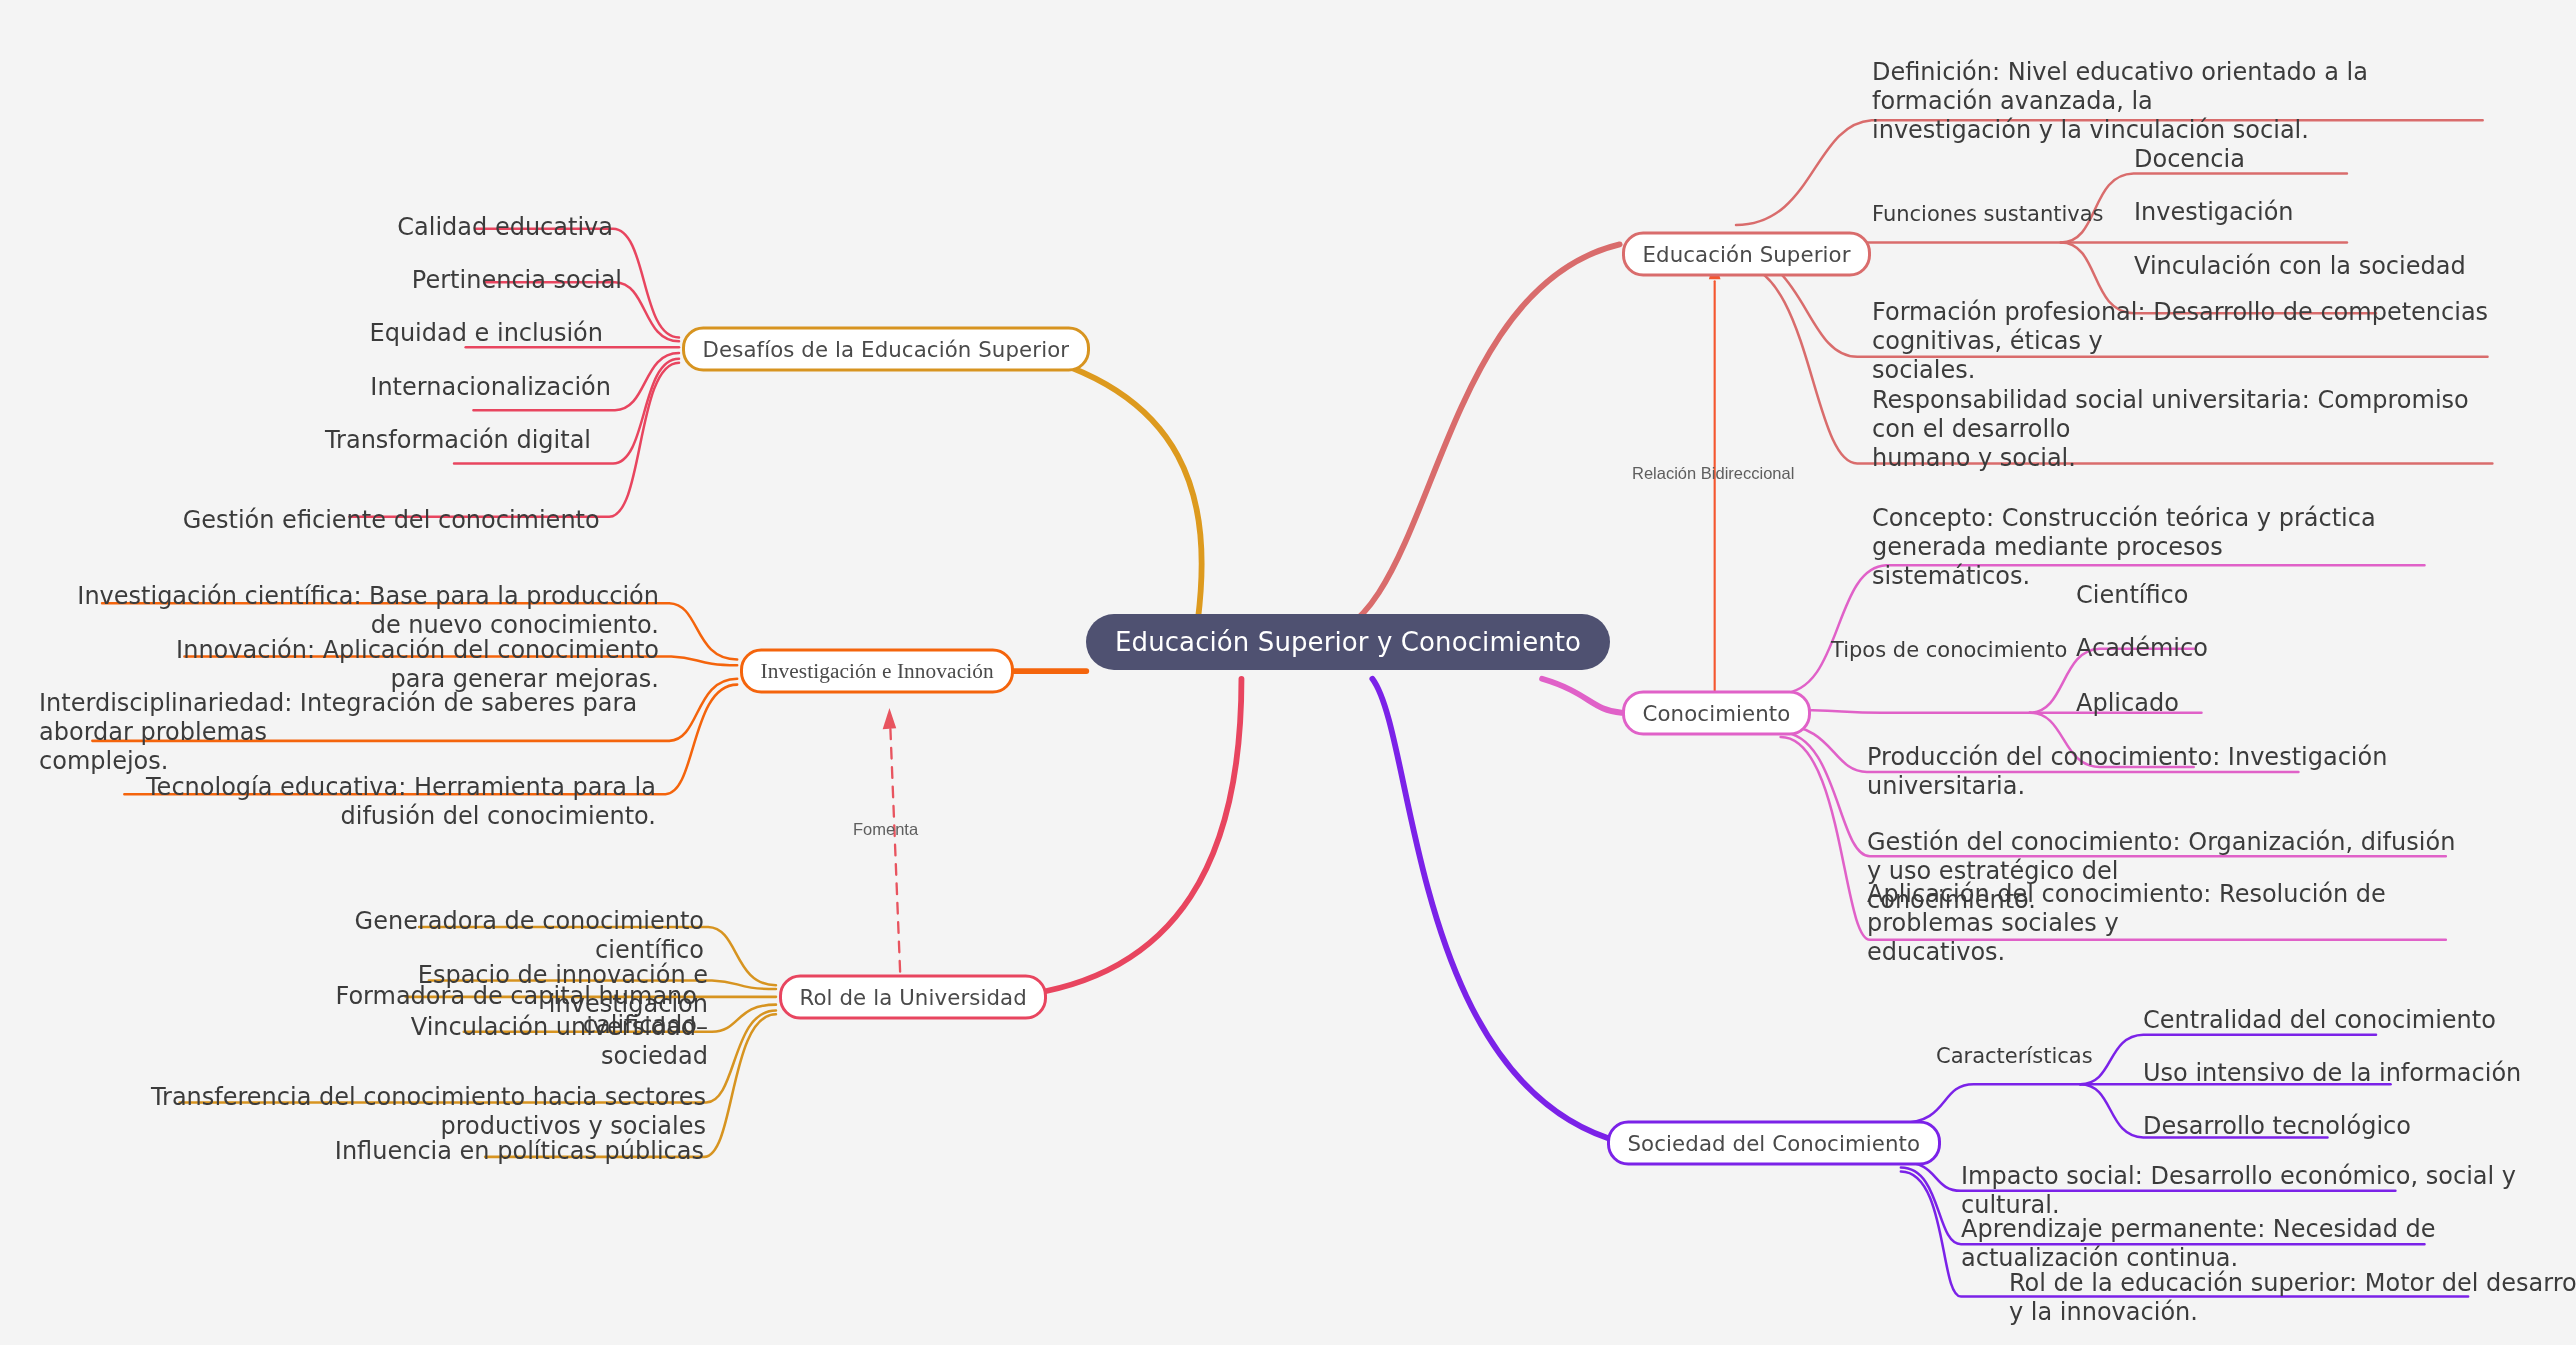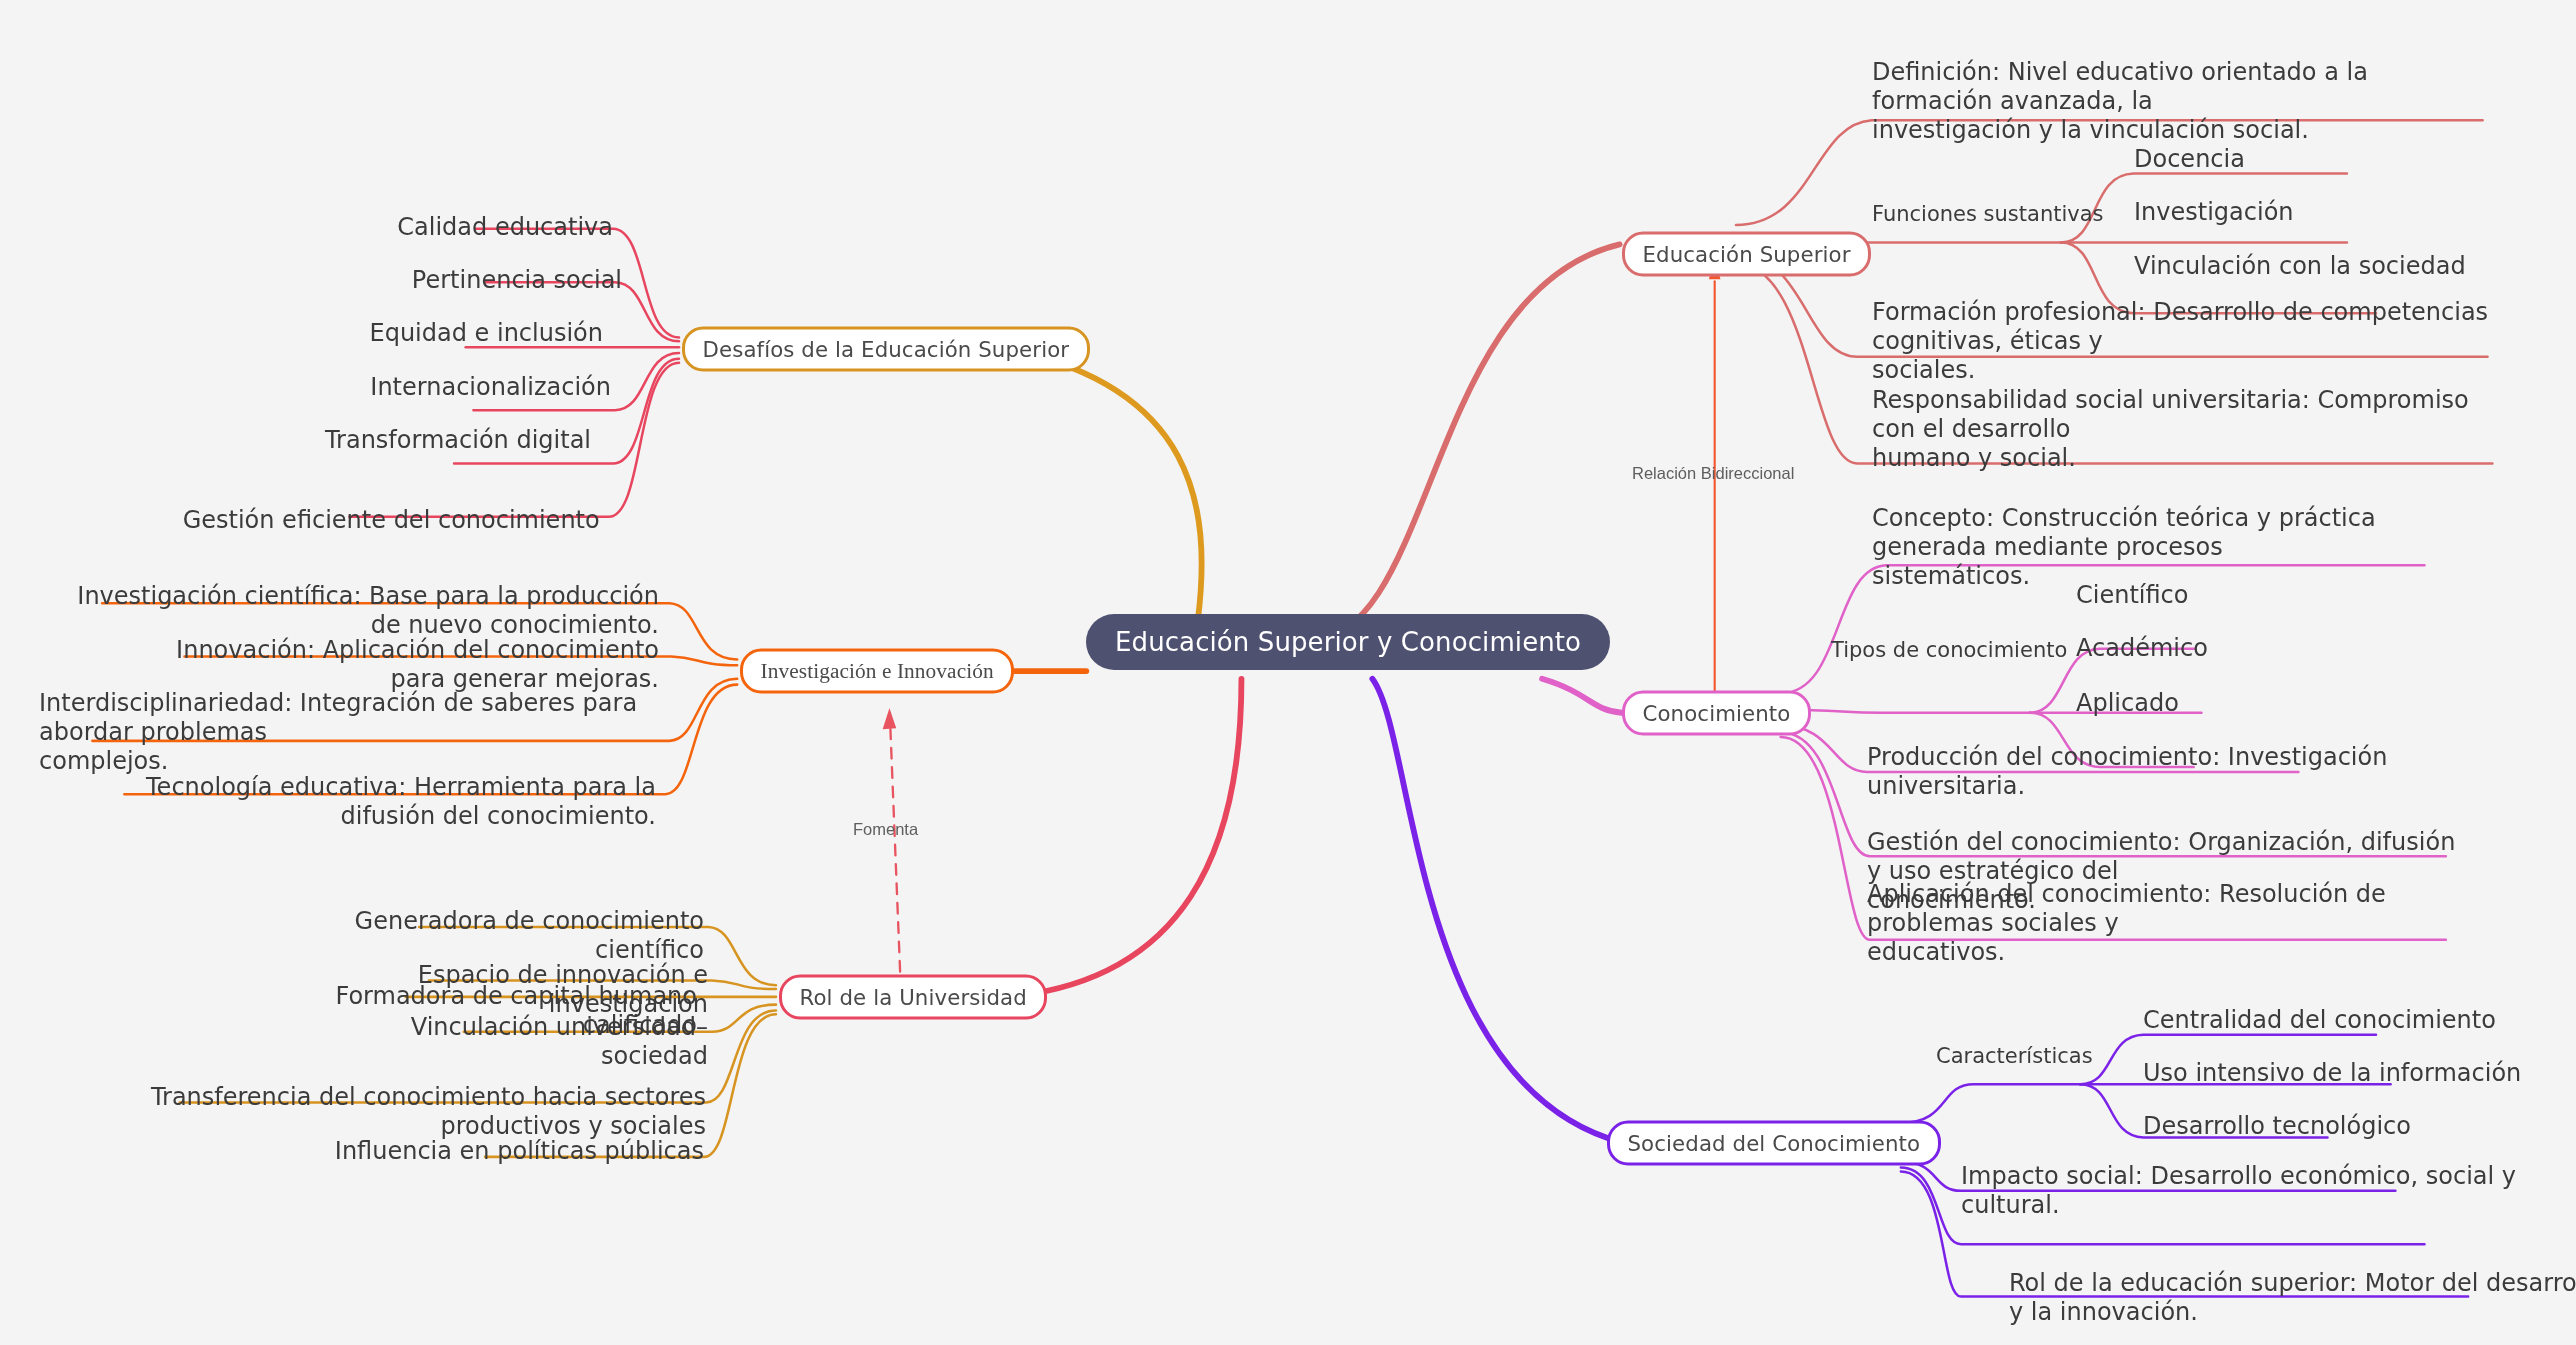--- a/index.html
+++ b/index.html
@@ -268,20 +268,21 @@
   <div class="leaf r" style="left:1867px; top:880px; width:601px;">Aplicación del conocimiento: Resolución de problemas sociales y
 educativos.</div>
 
   <div class="midlabel" style="left:1936px; top:1042px;">Características</div>
 
   <div class="leaf r" style="left:2143px; top:1006px; width:407px;">Centralidad del conocimiento</div>
   <div class="leaf r" style="left:2143px; top:1059px; width:407px;">Uso intensivo de la información</div>
   <div class="leaf r" style="left:2143px; top:1112px; width:407px;">Desarrollo tecnológico</div>
 
   <div class="leaf r" style="left:1961px; top:1162px; width:582px;">Impacto social: Desarrollo económico, social y cultural.</div>
+  <div class="leaf r" style="left:1961px; top:1215px; width:582px;">Aprendizaje permanente: Necesidad de actualización continua.</div>
   <div class="leaf r" style="left:1961px; top:1269px; width:601px;margin-left:48px;">Rol de la educación superior: Motor del desarrollo y la innovación.</div>
 
   <div class="leaf l" style="left:136px; top:201px; width:477px;">Calidad educativa</div>
   <div class="leaf l" style="left:145px; top:254px; width:477px;">Pertinencia social</div>
   <div class="leaf l" style="left:126px; top:307px; width:477px;">Equidad e inclusión</div>
   <div class="leaf l" style="left:134px; top:361px; width:477px;">Internacionalización</div>
   <div class="leaf l" style="left:114px; top:414px; width:477px;">Transformación digital</div>
   <div class="leaf l" style="left:9.7px; top:494px; width:590px;">Gestión eficiente del conocimiento</div>
 
   <div class="leaf l" style="left:58px; top:570px; width:601px;">Investigación científica: Base para la producción de nuevo conocimiento.</div>

